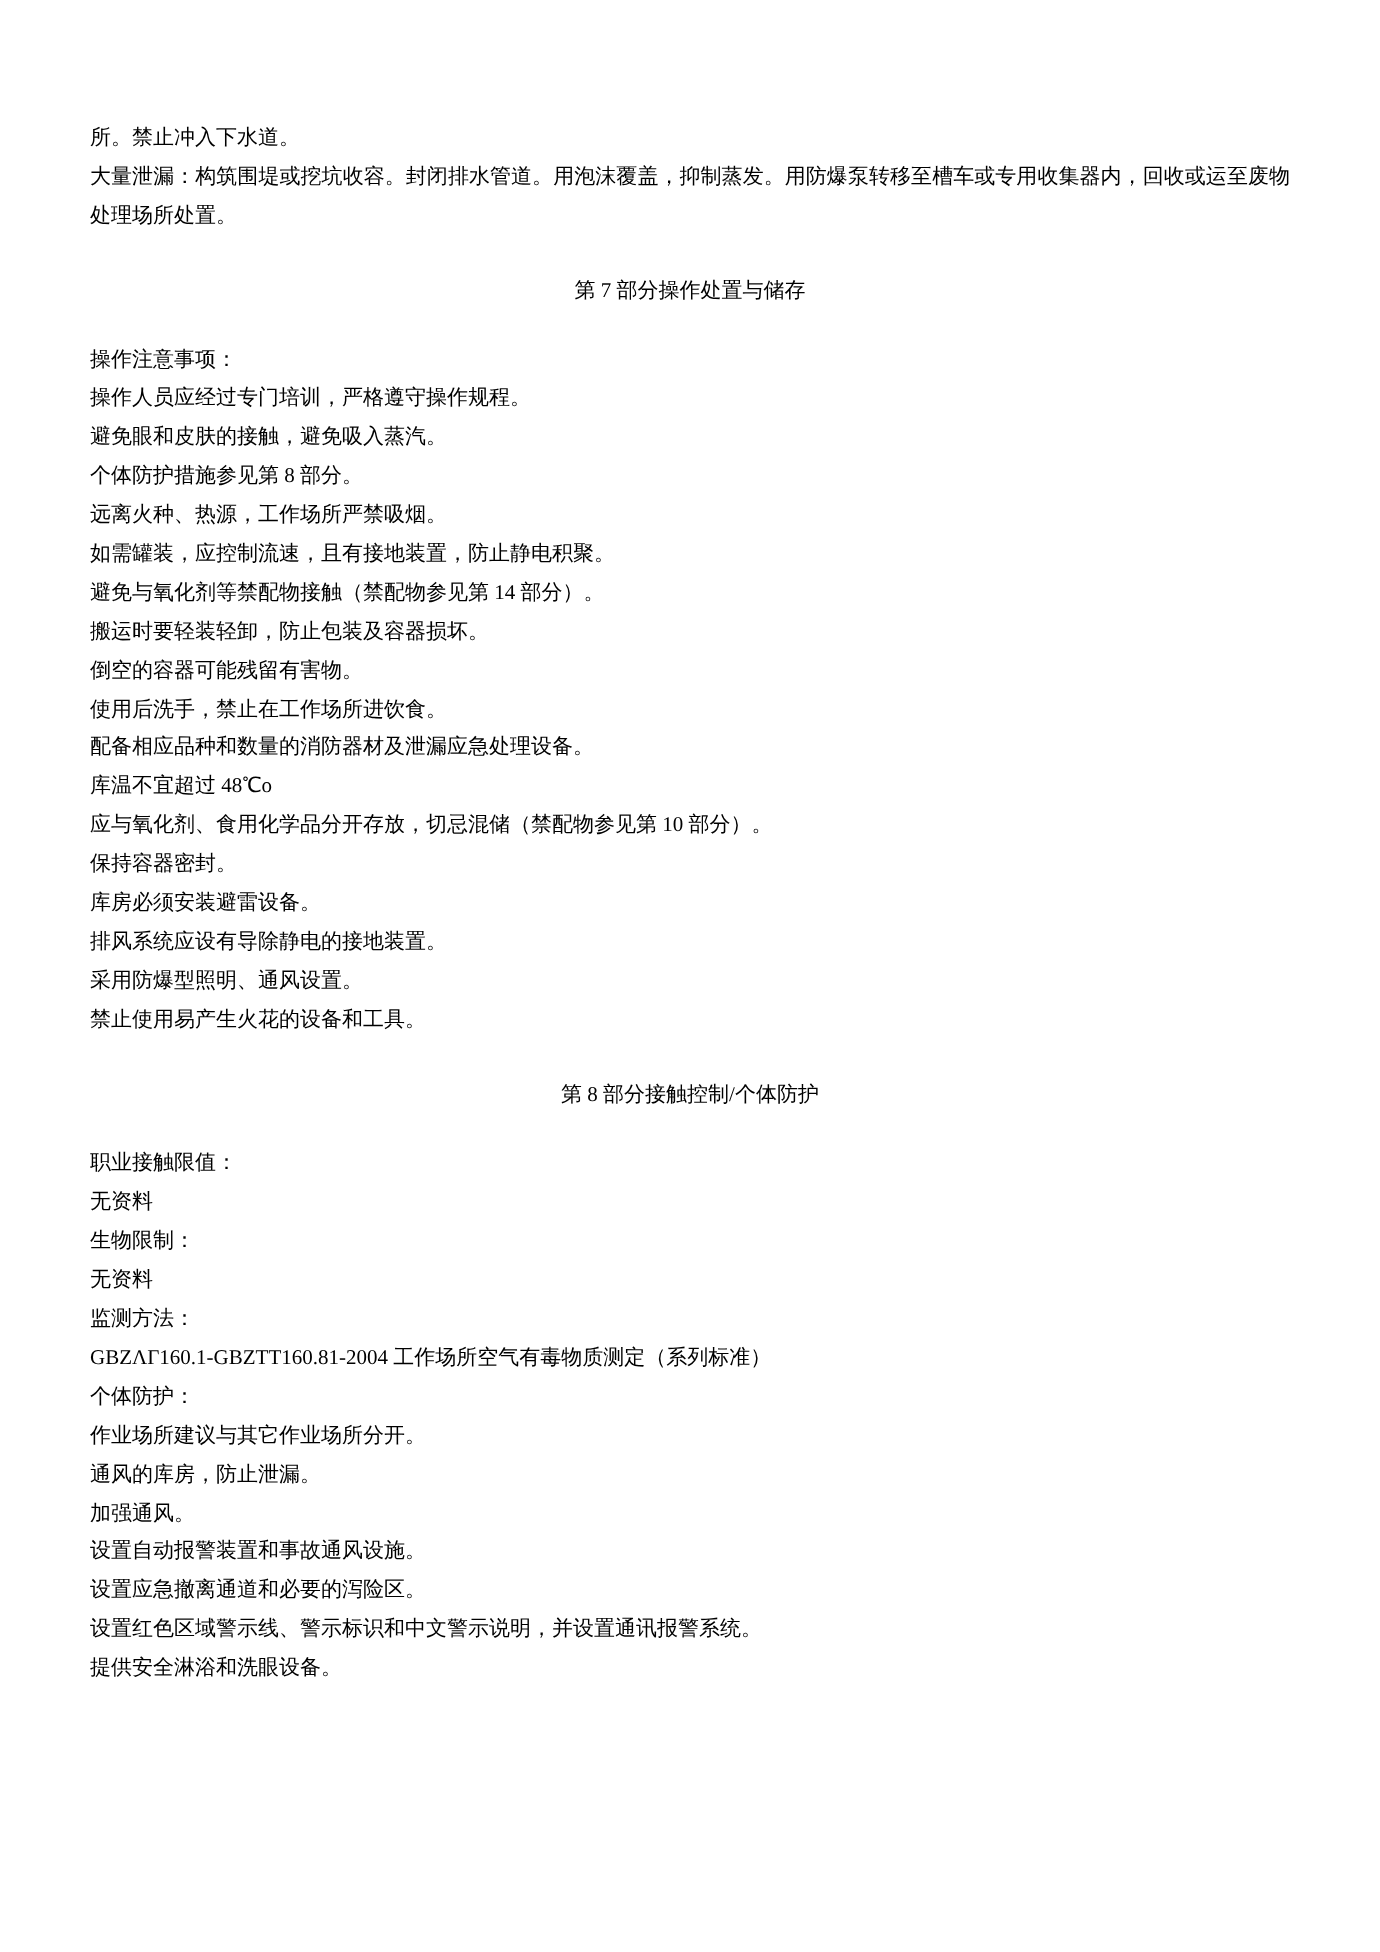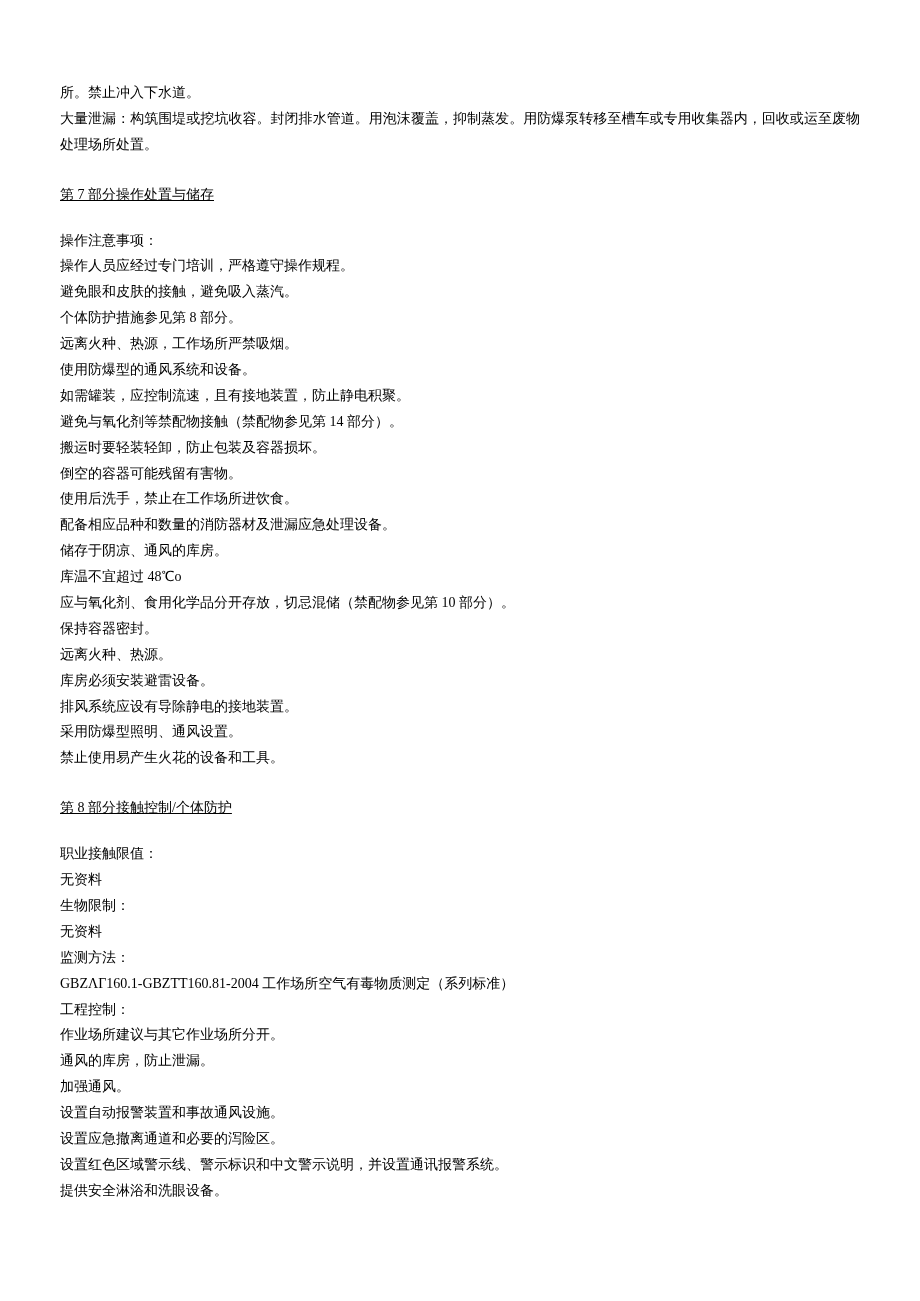--- a/index.html
+++ b/index.html
@@ -11,66 +11,63 @@
     margin: 0;
     padding: 80px 60px 60px 60px;
     width: 920px;
     box-sizing: border-box;
   }
   .para {
     margin: 0;
     text-align: justify;
   }
   .section-title {
+    text-align: center;
     margin: 24px 0 20px 0;
-    text-decoration: underline;
   }
 </style>
 </head>
 <body>
 
 <p class="para">所。禁止冲入下水道。</p>
 <p class="para">大量泄漏：构筑围堤或挖坑收容。封闭排水管道。用泡沫覆盖，抑制蒸发。用防爆泵转移至槽车或专用收集器内，回收或运至废物处理场所处置。</p>
 
 <p class="section-title">第 7 部分操作处置与储存</p>
 
 <div id="section7-body">
     <p class="para">操作注意事项：</p>
     <p class="para">操作人员应经过专门培训，严格遵守操作规程。</p>
     <p class="para">避免眼和皮肤的接触，避免吸入蒸汽。</p>
     <p class="para">个体防护措施参见第 8 部分。</p>
     <p class="para">远离火种、热源，工作场所严禁吸烟。</p>
-    <p class="para">使用防爆型的通风系统和设备。</p>
     <p class="para">如需罐装，应控制流速，且有接地装置，防止静电积聚。</p>
     <p class="para">避免与氧化剂等禁配物接触（禁配物参见第 14 部分）。</p>
     <p class="para">搬运时要轻装轻卸，防止包装及容器损坏。</p>
     <p class="para">倒空的容器可能残留有害物。</p>
     <p class="para">使用后洗手，禁止在工作场所进饮食。</p>
     <p class="para">配备相应品种和数量的消防器材及泄漏应急处理设备。</p>
-    <p class="para">储存于阴凉、通风的库房。</p>
     <p class="para">库温不宜超过 48℃o</p>
     <p class="para">应与氧化剂、食用化学品分开存放，切忌混储（禁配物参见第 10 部分）。</p>
     <p class="para">保持容器密封。</p>
-    <p class="para">远离火种、热源。</p>
     <p class="para">库房必须安装避雷设备。</p>
     <p class="para">排风系统应设有导除静电的接地装置。</p>
     <p class="para">采用防爆型照明、通风设置。</p>
     <p class="para">禁止使用易产生火花的设备和工具。</p>
   </div>
 
 <p class="section-title">第 8 部分接触控制/个体防护</p>
 
 <div id="section8-body">
     <p class="para">职业接触限值：</p>
     <p class="para">无资料</p>
     <p class="para">生物限制：</p>
     <p class="para">无资料</p>
     <p class="para">监测方法：</p>
     <p class="para">GBZΛΓ160.1-GBZTT160.81-2004 工作场所空气有毒物质测定（系列标准）</p>
-    <p class="para">工程控制：</p>
+    <p class="para">个体防护：</p>
     <p class="para">作业场所建议与其它作业场所分开。</p>
     <p class="para">通风的库房，防止泄漏。</p>
     <p class="para">加强通风。</p>
     <p class="para">设置自动报警装置和事故通风设施。</p>
     <p class="para">设置应急撤离通道和必要的泻险区。</p>
     <p class="para">设置红色区域警示线、警示标识和中文警示说明，并设置通讯报警系统。</p>
     <p class="para">提供安全淋浴和洗眼设备。</p>
   </div>
 
 </body></html>

